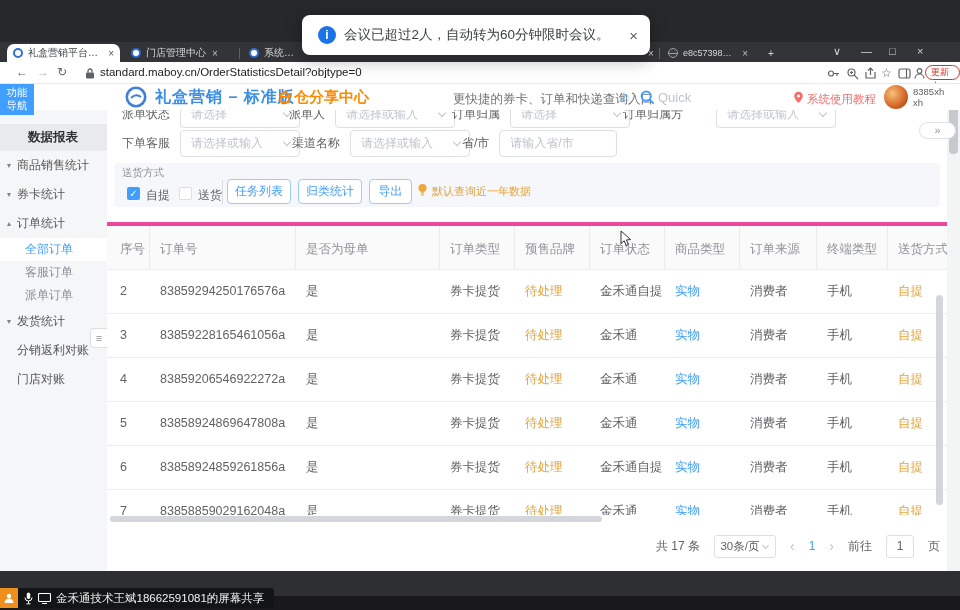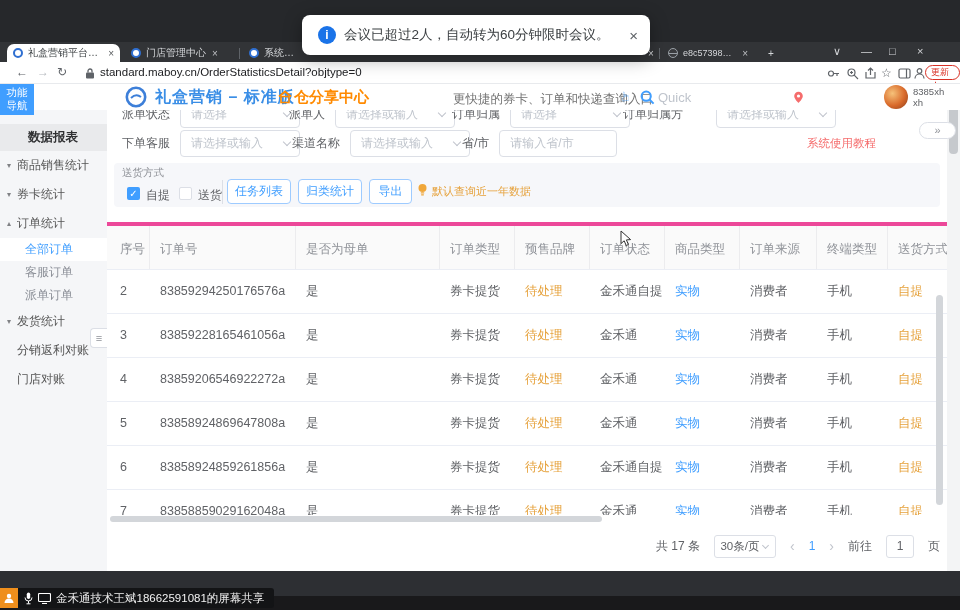--- a/index.html
+++ b/index.html
@@ -35,21 +35,21 @@
   .appbar { left:0; top:84px; width:960px; height:26px; background:#fff; z-index:20; }
   .navbox { left:0; top:84px; width:34px; height:31px; background:#409eff; color:#fff;
             font-size:10.5px; line-height:13px; text-align:center; padding-top:2px; z-index:21; }
   .brand { position:absolute; left:155px; top:3px; font-size:16px; font-weight:bold;
            color:#3a8ee6; letter-spacing:1px; }
   .sharecenter { position:absolute; left:294px; top:4px; font-size:15px; font-weight:bold; color:#ff8a00; }
   .promo { position:absolute; left:453px; top:7px; font-size:12.5px; color:#737373; }
   .quick { position:absolute; left:658px; top:6px; font-size:13px; color:#bfc4cc; }
   .finger { position:absolute; left:620px; top:5px; color:#409eff; font-size:13px;
             transform:rotate(-90deg); }
-  .tutorial { position:absolute; left:807px; top:8px; font-size:11.5px; color:#f56c6c;margin-top:44px; }
+  .tutorial { position:absolute; left:807px; top:8px; font-size:11.5px; color:#f56c6c; }
   .avatar { position:absolute; left:884px; top:1px; width:24px; height:24px; border-radius:50%;
             background:radial-gradient(circle at 35% 35%, #f6c27a, #d96a2b 55%, #8a3c1a); }
   .uname { position:absolute; left:913px; top:2px; font-size:9.5px; color:#606266; line-height:11px; }
 
   
   .sidebar { left:0; top:110px; width:107px; height:461px; background:#f5f6f8; z-index:10; }
   .side-title { margin-top:14px; height:27px; line-height:27px; background:#e9eaec;
                 font-size:12.5px; font-weight:bold; color:#303133; padding-left:28px; }
   .side-item { height:29px; line-height:29px; font-size:12px; color:#555; padding-left:17px; position:relative; }
   .side-item .arr { position:absolute; left:7px; font-size:8px; color:#808285; }

